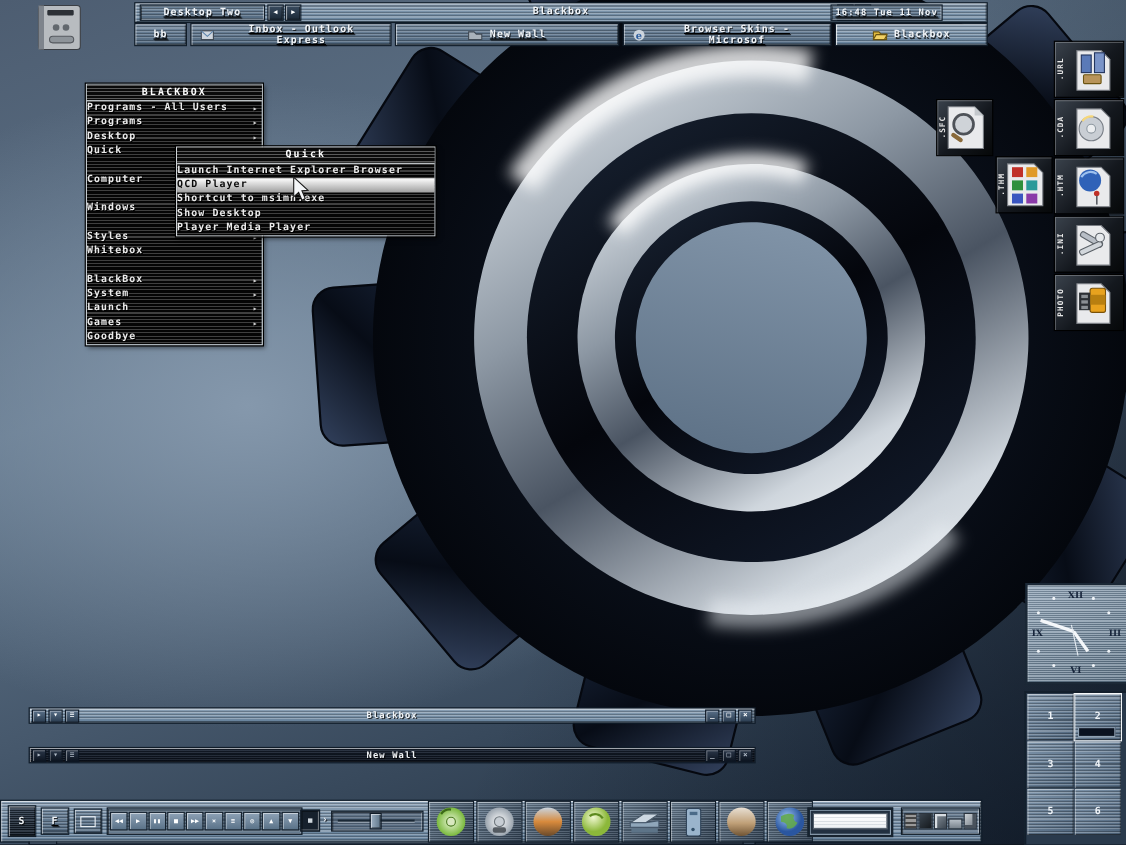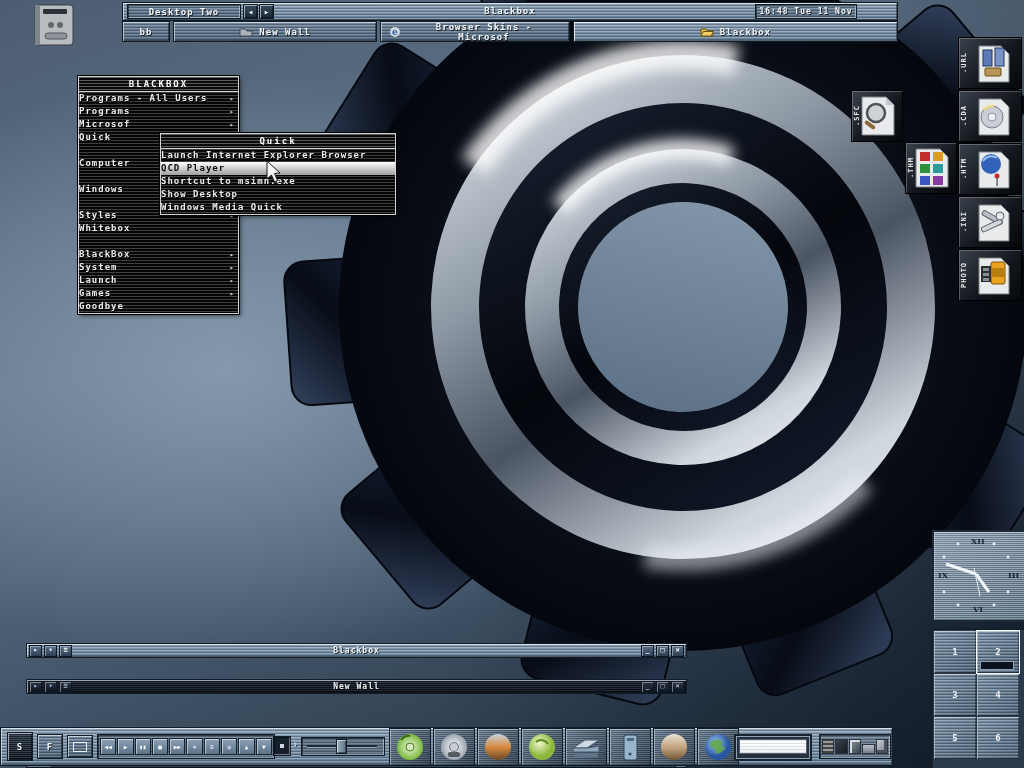--- a/index.html
+++ b/index.html
@@ -10,21 +10,21 @@
       radial-gradient(ellipse 620px 420px at 22% 48%, #8598ac 0%, rgba(133,152,172,0) 70%),
       linear-gradient(160deg,#4d5d71 0%, #5f7489 35%, #46586c 60%, #2a3a4c 85%, #1d2b3b 100%);}
   .abs{position:absolute;}
   .txt{color:#f2f5f8;text-shadow:1px 1px 0 rgba(0,0,0,.75);font-size:9px;letter-spacing:1px;}
   
   .stripes{background-image:
      repeating-linear-gradient(180deg, rgba(255,255,255,.25) 0 1px, rgba(255,255,255,0) 1px 2px, rgba(0,0,0,.22) 2px 3px),
      linear-gradient(180deg,#8ba0b5,#64809a);}
   .stripes-dk{background-image:
      repeating-linear-gradient(180deg, rgba(255,255,255,.18) 0 1px, rgba(255,255,255,0) 1px 2px, rgba(0,0,0,.25) 2px 3px),
-     linear-gradient(180deg,#72889e,#50677e);}
+     linear-gradient(180deg,#72889e,#50677e); text-decoration: underline;}
   .bevel{border:1px solid #101c28;box-shadow:inset 1px 1px 0 rgba(255,255,255,.55), inset -1px -1px 0 rgba(0,0,0,.45);}
   .sunken{border:1px solid #101c28;box-shadow:inset 1px 1px 0 rgba(0,0,0,.5), inset -1px -1px 0 rgba(255,255,255,.4);}
   .cen{display:flex;align-items:center;justify-content:center;}
   .arrbtn{width:13px;height:13px;font-size:6px;color:#fff;background:linear-gradient(180deg,#3a4c60,#1b2836);}
   
   .menu{background-image:repeating-linear-gradient(180deg,#3f3f3f 0 1px,#050505 1px 3px);
      border:1px solid #cfd4d8;outline:1px solid #000;box-shadow:2px 2px 4px rgba(0,0,0,.5);}
   .mtitle{height:14px;line-height:14px;text-align:center;color:#fff;font-size:9px;letter-spacing:2px;
      background-image:repeating-linear-gradient(180deg,#5a5a5a 0 1px,#0a0a0a 1px 3px);border-bottom:1px solid #cfd4d8;}
   .mrow{height:13px;line-height:13px;text-align:left;color:#ececec;font-size:9px;letter-spacing:1px;position:relative;
@@ -174,20 +174,28 @@
     <div class="abs arrbtn bevel cen" style="left:654px;top:1px;">▶</div>
     <div class="abs sunken stripes-dk cen" style="left:632px;top:1px;width:100px;height:13px;">
       <span class="txt" style="font-size:8px;">16:48 Tue 11 Nov</span>
     </div>
   </div>
 
   <div class="abs" style="left:122px;top:21px;width:776px;height:23px;display:flex;gap:3px;text-align:center;">
     <div class="stripes-dk bevel task" style="width:30px;">
       <span class="txt">bb</span>
     </div>
+    <div class="stripes-dk bevel task" style="width:165px;">
+      <svg width="13" height="11">
+          <rect x="1" y="2" width="11" height="8" fill="#cfd6de" stroke="#3c4document"></rect>
+          <rect x="1" y="2" width="11" height="8" fill="#cfd6de" stroke="#3c4650"></rect>
+          <path d="M1 2 L6.5 7 L12 2" stroke="#5a82aa" fill="none"></path>
+        </svg>
+      <span class="txt">Inbox - Outlook Express</span>
+    </div>
     <div class="stripes-dk bevel task" style="width:186px;">
       <svg width="14" height="11">
           <path d="M1 3 h5 l2 2 h5 v5 h-12 z" fill="#a9b2ba" stroke="#404a54"></path>
         </svg>
       <span class="txt">New Wall</span>
     </div>
     <div class="stripes-dk bevel task" style="width:172px;">
       <svg width="12" height="12">
           <circle cx="6" cy="6" r="5" fill="#cdd5dd"></circle>
           <text x="3" y="9" font-size="9" fill="#2f5f9f" font-family="DejaVu Serif">e</text>
@@ -200,21 +208,21 @@
           <path d="M1 10 l2.5-4.5 h10 l-2.5 4.5 z" fill="#f3d265" stroke="#6b5410"></path>
         </svg>
       <span class="txt">Blackbox</span>
     </div>
   </div>
 
   <div class="abs menu" style="left:78px;top:76px;width:159px;">
     <div class="mtitle">BLACKBOX</div>
     <div class="mrow"><span>Programs - All Users</span><span class="arr">▸</span></div>
     <div class="mrow"><span>Programs</span><span class="arr">▸</span></div>
-    <div class="mrow"><span>Microsof</span><span class="arr">▸</span></div>
+    <div class="mrow"><span>Desktop</span><span class="arr">▸</span></div>
     <div class="mrow"><span>Quick</span><span class="arr">▸</span></div>
     <div class="mrow"><span></span></div>
     <div class="mrow"><span>Computer</span></div>
     <div class="mrow"><span></span></div>
     <div class="mrow"><span>Windows</span></div>
     <div class="mrow"><span></span></div>
     <div class="mrow"><span>Styles</span><span class="arr">▸</span></div>
     <div class="mrow"><span>Whitebox</span></div>
     <div class="mrow"><span></span></div>
     <div class="mrow"><span>BlackBox</span><span class="arr">▸</span></div>
@@ -223,21 +231,21 @@
     <div class="mrow"><span>Games</span><span class="arr">▸</span></div>
     <div class="mrow"><span>Goodbye</span></div>
   </div>
 
   <div class="abs menu" style="left:160px;top:133px;width:234px;">
     <div class="mtitle">Quick</div>
     <div class="mrow"><span>Launch Internet Explorer Browser</span></div>
     <div class="mrow sel"><span>QCD Player</span></div>
     <div class="mrow"><span>Shortcut to msimn.exe</span></div>
     <div class="mrow"><span>Show Desktop</span></div>
-    <div class="mrow"><span>Windows Media Quick</span></div>
+    <div class="mrow"><span>Player Media Player</span></div>
   </div>
 
   <svg class="abs" style="left:266px;top:160px;" width="16" height="24" viewBox="0 0 16 24">
     <path d="M1 1 L1 19 L5.5 15 L8.5 22 L11.5 20.5 L8.5 13.5 L14 13 Z" fill="#f4f6f8" stroke="#1a1a1a"></path>
   </svg>
 
   <div class="abs dockico" style="left:851px;top:90px;width:50px;">
     <span class="vlabel">.SFC</span>
     <svg class="page" width="36" height="42">
         <path d="M2 2 h24 l8 8 v30 h-32 z" fill="#e9eaec" stroke="#7a7e84"></path>

